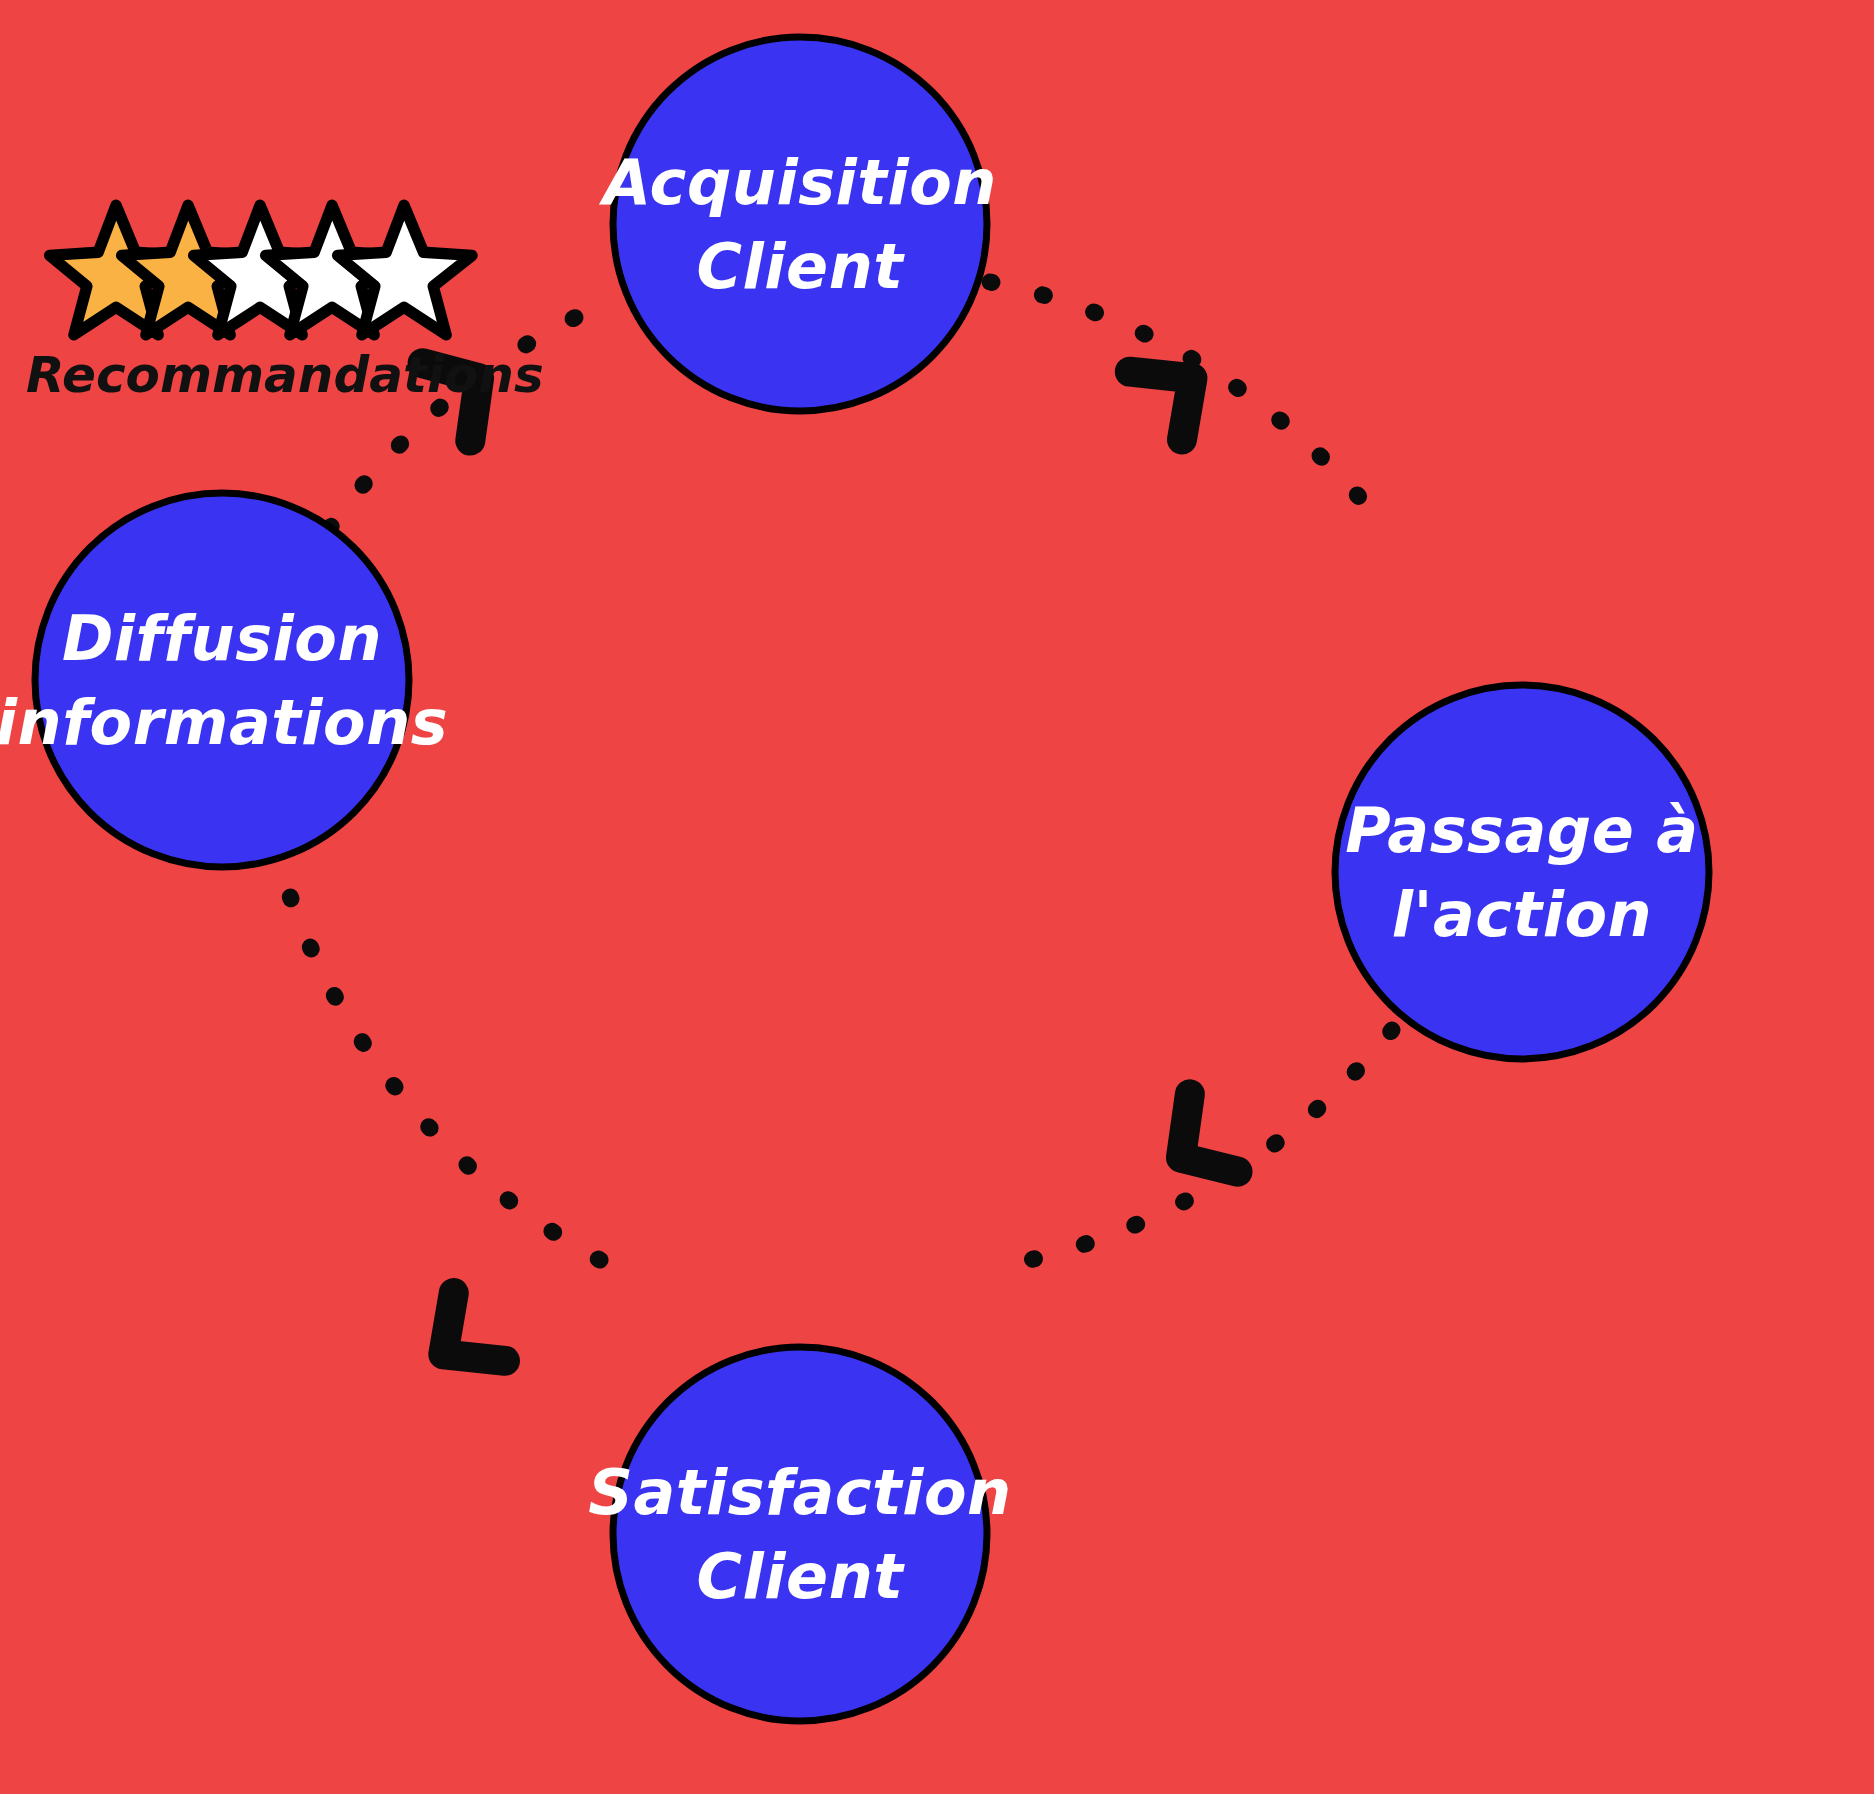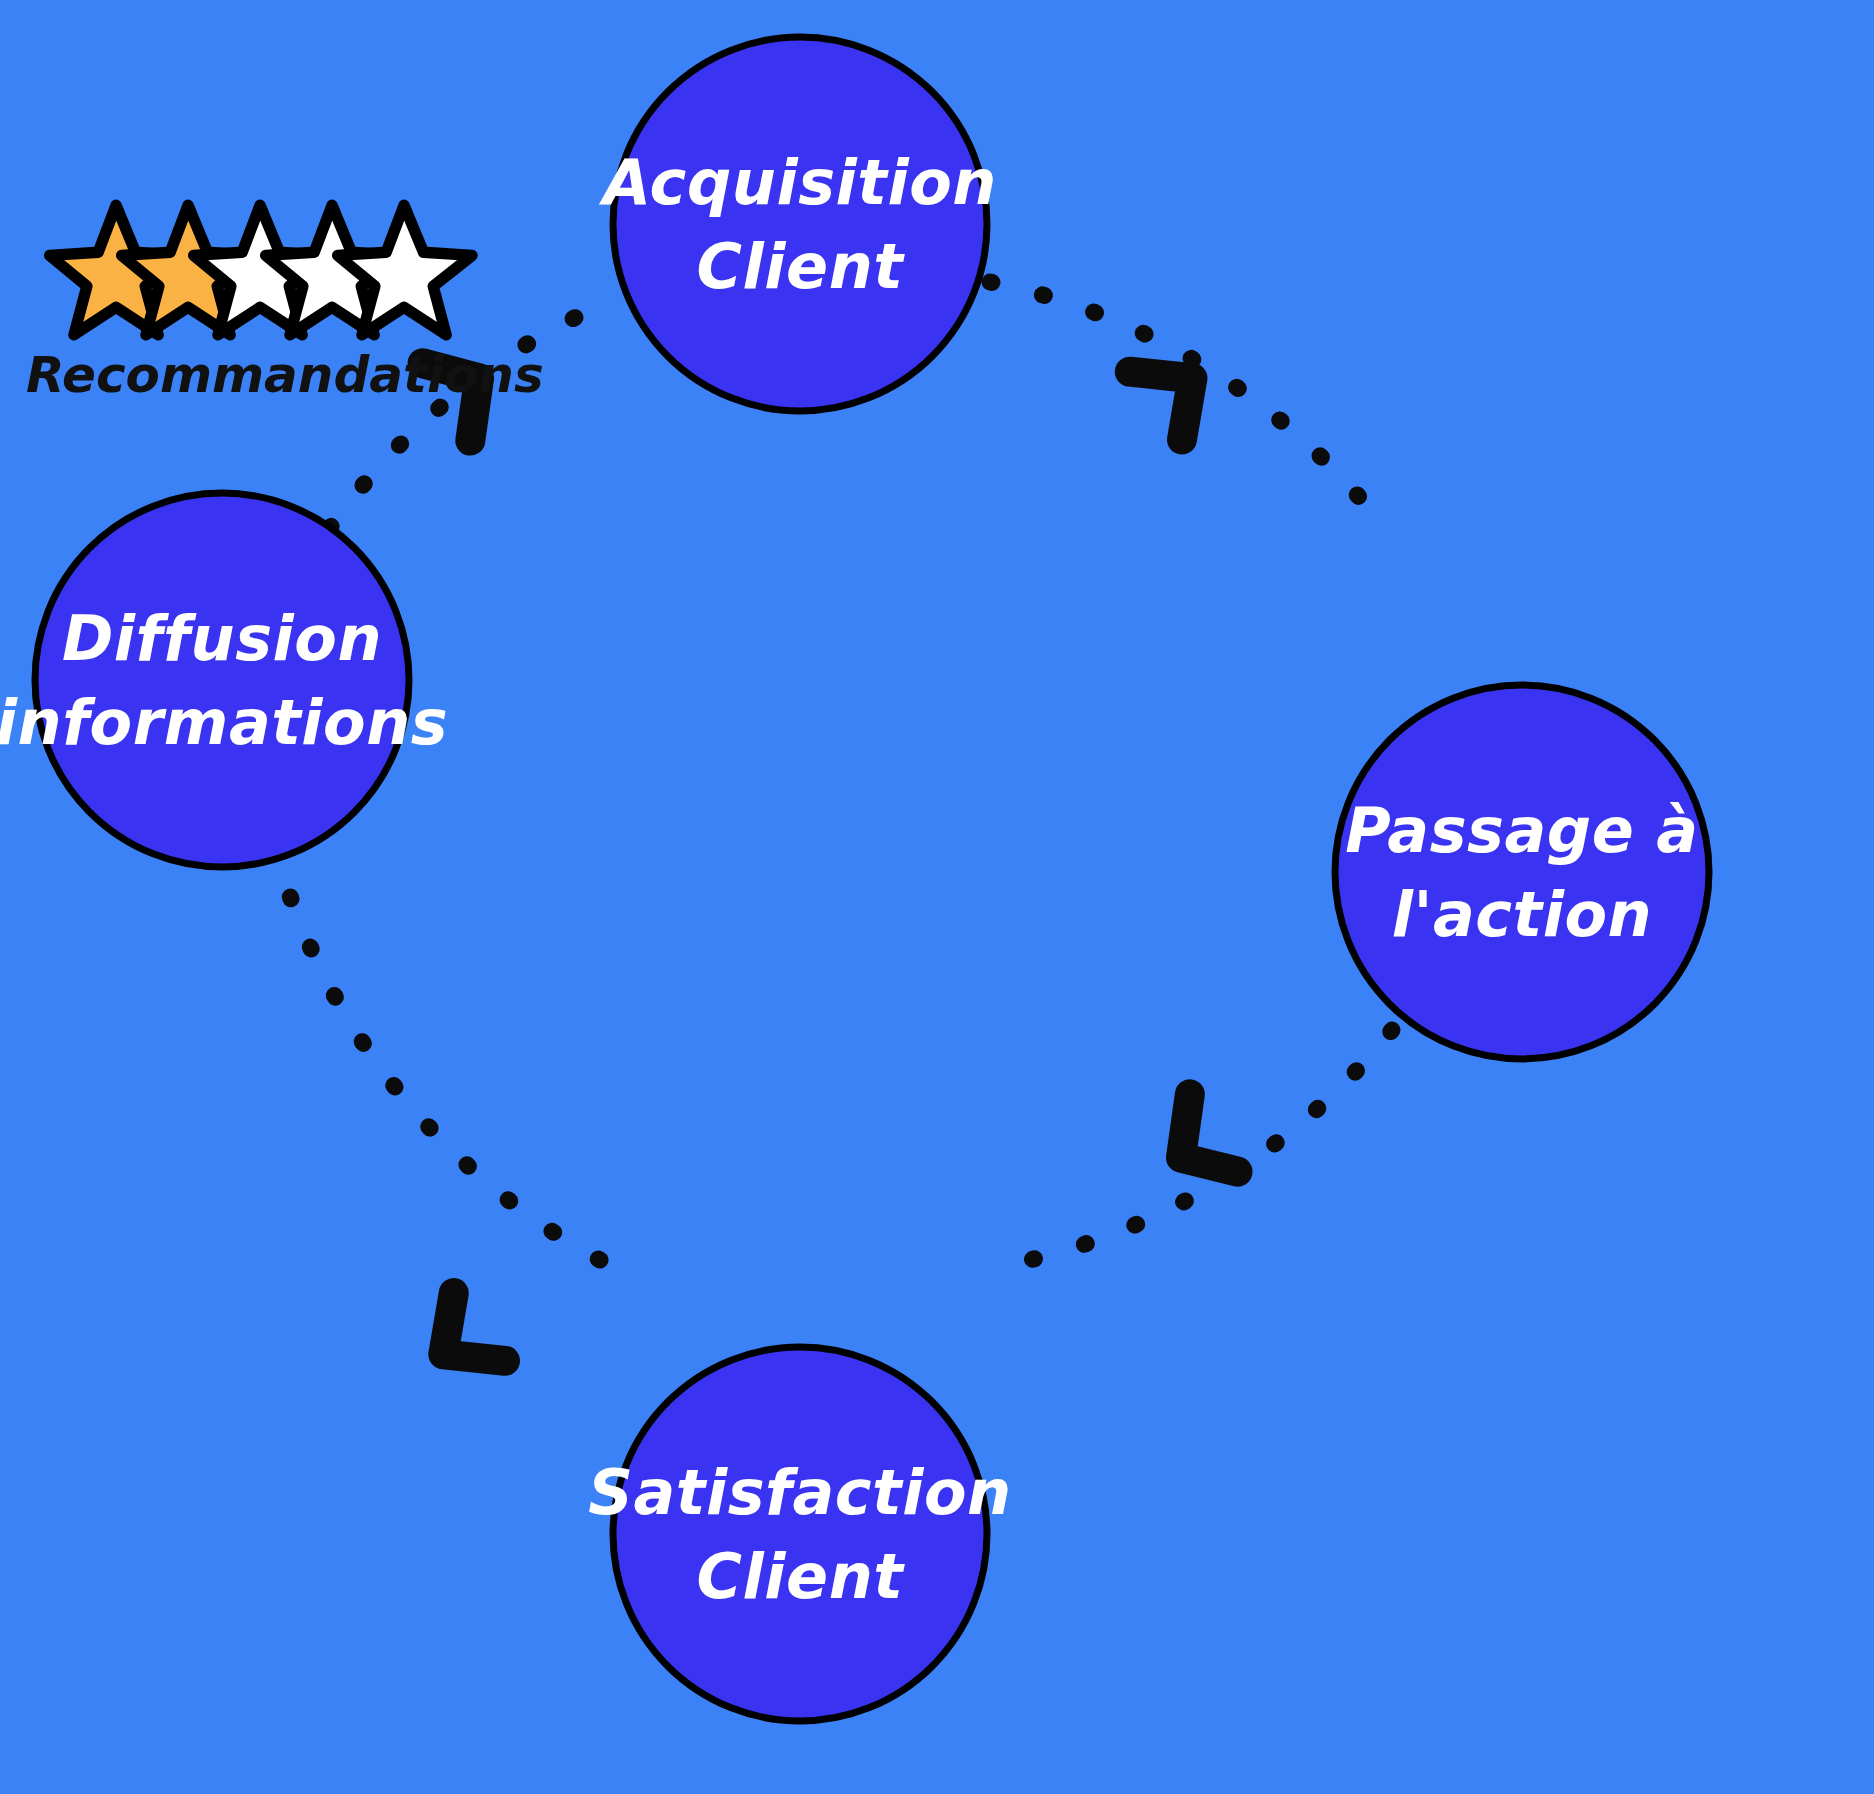--- a/index.html
+++ b/index.html
@@ -10,21 +10,21 @@
   body {
     width: 1874px;
     height: 1794px;
     overflow: hidden;
     font-family: "DejaVu Sans", sans-serif;
   }
   #stage {
     position: relative;
     width: 1874px;
     height: 1794px;
-    background: #3b82f6;
+    background: #ef4444;
   }
   #diagram-svg {
     position: absolute;
     top: 0; left: 0;
     width: 1874px;
     height: 1794px;
     display: block;
   }
   .node-label {
     font-family: "DejaVu Sans", sans-serif;

